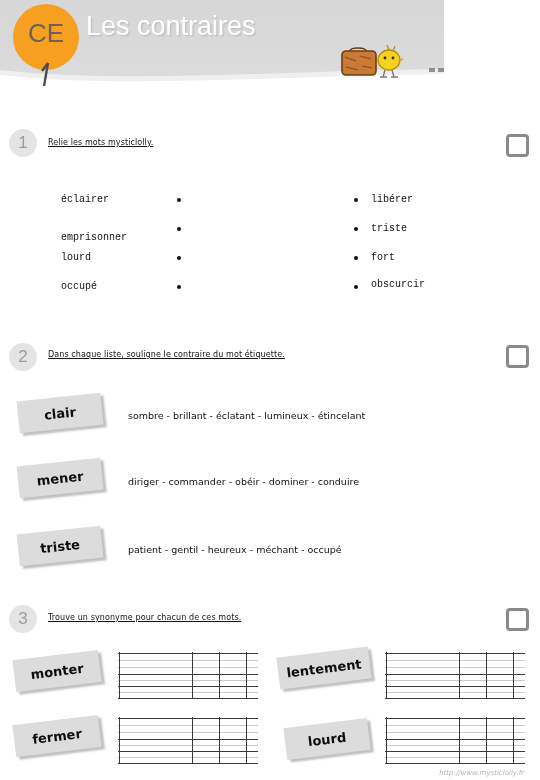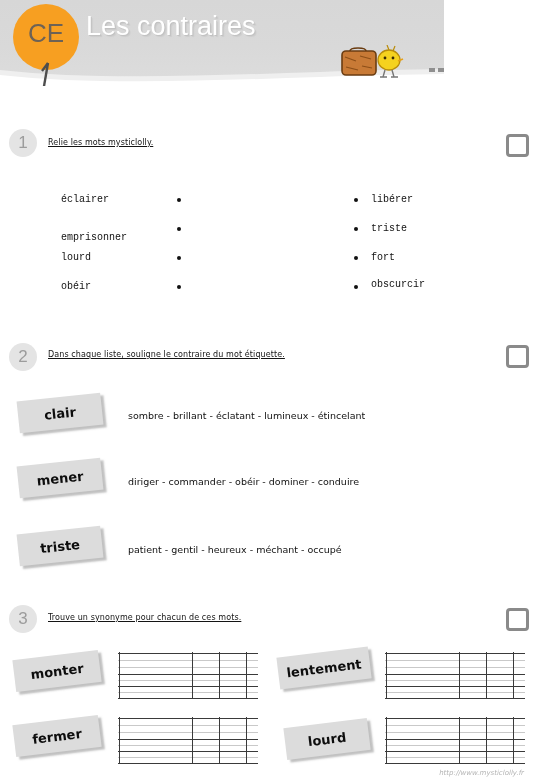--- a/index.html
+++ b/index.html
@@ -247,21 +247,21 @@
   <div class="eval-dash"></div>
 </div>
 
 <div class="ex-num" style="left:9px; top:129px;">1</div>
 <div class="ex-instr" style="left:48px; top:138px;">Relie les mots mysticlolly.</div>
 <div class="ex-check" style="top:134px;"></div>
 
 <div class="word" style="left:61px; top:194px;">éclairer</div>
 <div class="word" style="left:61px; top:220px;margin-top:12px;">emprisonner</div>
 <div class="word" style="left:61px; top:252px;">lourd</div>
-<div class="word" style="left:61px; top:281px;">obéir</div>
+<div class="word" style="left:61px; top:281px;">occupé</div>
 
 <div class="dot" style="left:177px; top:198px;"></div>
 <div class="dot" style="left:177px; top:227px;"></div>
 <div class="dot" style="left:177px; top:256px;"></div>
 <div class="dot" style="left:177px; top:285px;"></div>
 
 <div class="dot" style="left:354px; top:198px;"></div>
 <div class="dot" style="left:354px; top:227px;"></div>
 <div class="dot" style="left:354px; top:256px;"></div>
 <div class="dot" style="left:354px; top:285px;"></div>

